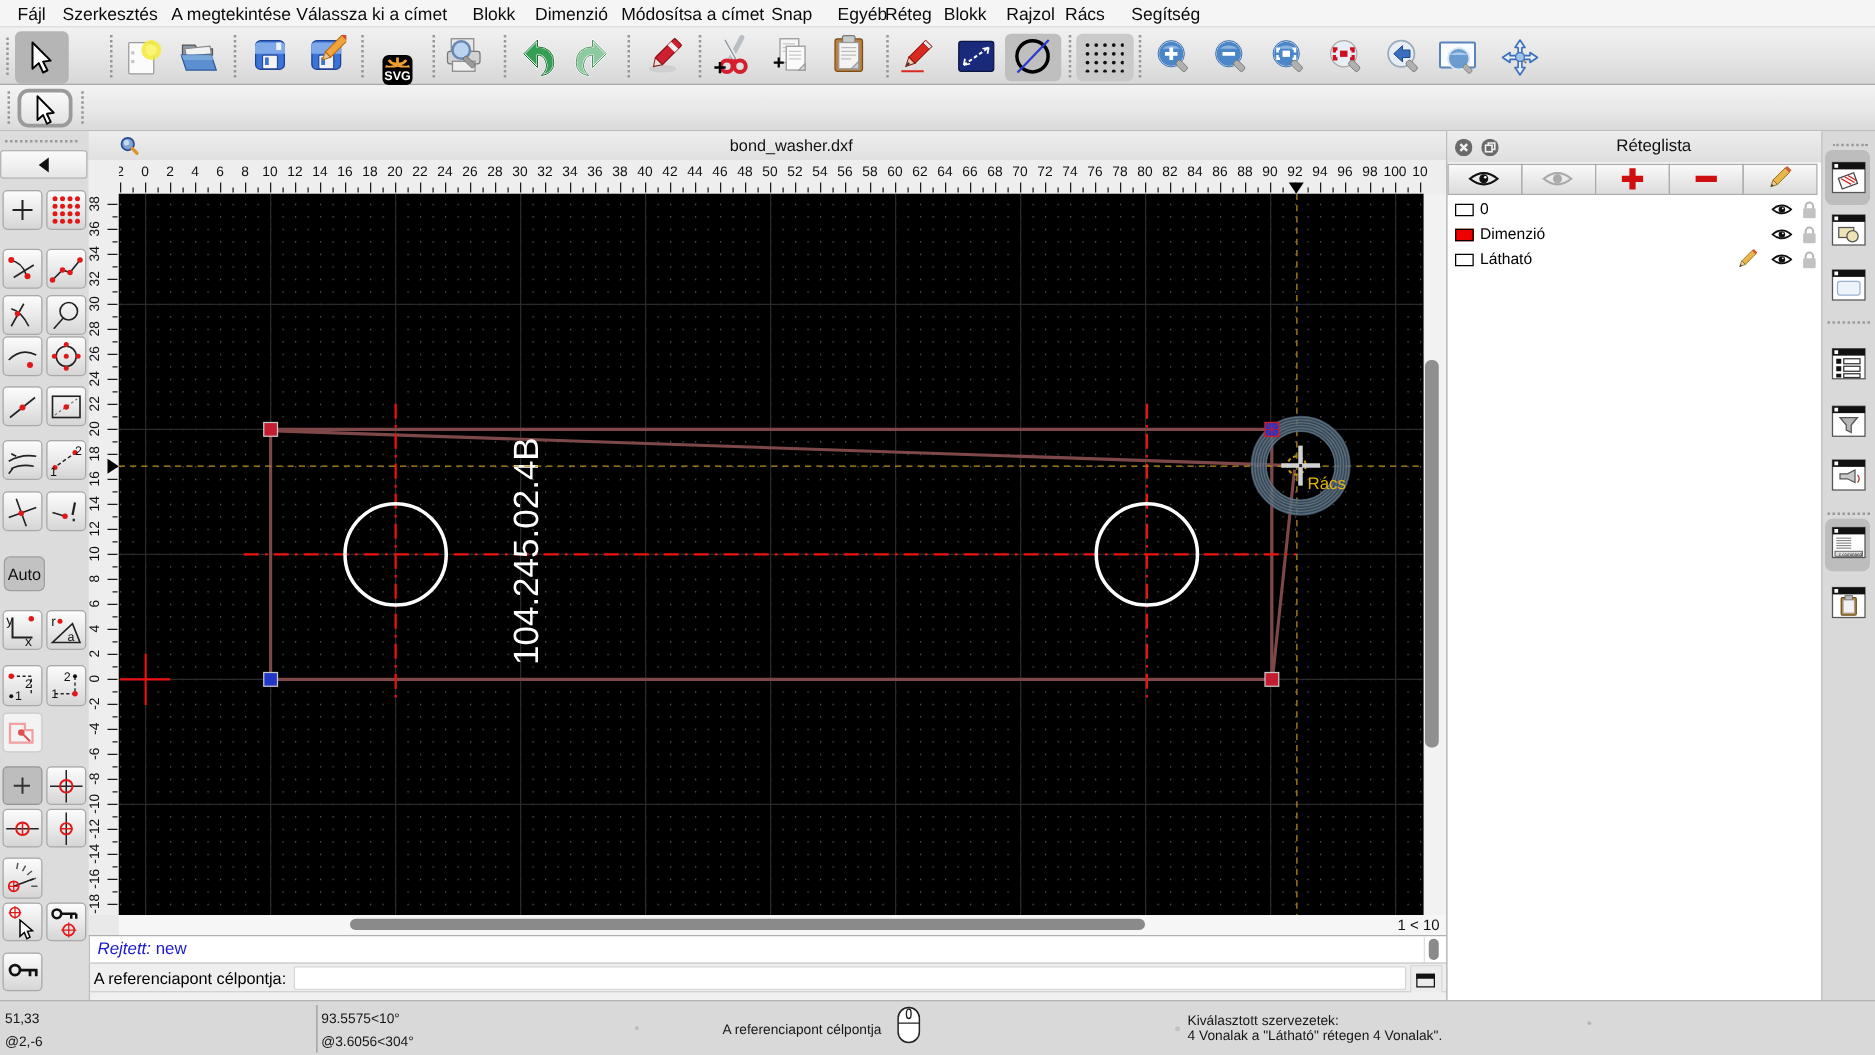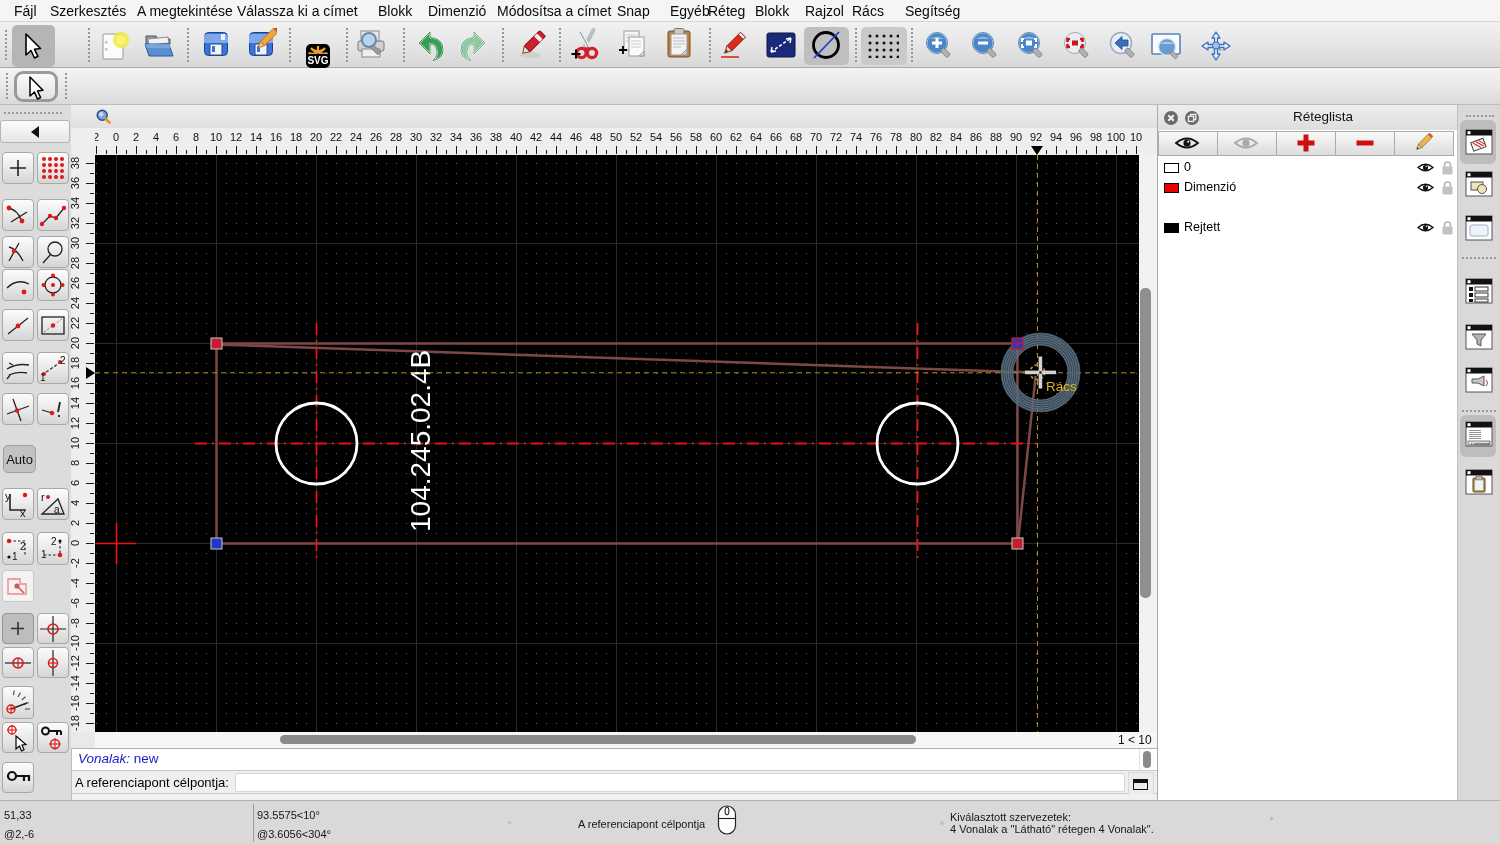--- a/index.html
+++ b/index.html
@@ -468,20 +468,21 @@
         <path d="M4 8 a3.5 3.5 0 1 0 7 0 a3.5 3.5 0 1 0 -7 0 M11 8 h12 M19 8 v4 M23 8 v4" stroke="#111" stroke-width="2" fill="none"></path>
         <circle cx="17" cy="21" r="4.5" stroke="#e01818" stroke-width="1.4" fill="none"></circle>
         <path d="M11 21 h12 M17 15 v12" stroke="#e01818" stroke-width="1"></path>
       </svg></div>
 <div class="pbtn" style="left:2px;top:657px;width:32px;height:31px;"></div>
 <div class="icon" style="left:3px;top:658px"><svg width="30" height="29" viewBox="0 0 30 29">
         <path d="M5 13 a4 4 0 1 0 8 0 a4 4 0 1 0 -8 0 M13 13 h14 M21 13 v5 M26 13 v5" stroke="#111" stroke-width="2.2" fill="none"></path>
       </svg></div>
 </div>
 <div id="titlebar">
+    <div class="t">bond_washer.dxf</div>
 <div class="icon" style="left:25px;top:4px"><svg width="15" height="15" viewBox="0 0 15 15">
         <circle cx="6.2" cy="6.2" r="5" fill="#7fa3d4" stroke="#2a4a90" stroke-width="1.4"></circle>
         <circle cx="5.2" cy="5.2" r="2.2" fill="#c8daf0"></circle>
         <path d="M9.8 9.8 L13.6 13.6" stroke="#e0912a" stroke-width="2.6" stroke-linecap="round"></path>
       </svg></div>
 </div>
 <div id="hruler"><svg width="1062" height="27" viewBox="0 0 1062 27">
       <line x1="1.5" y1="18" x2="1.5" y2="26" stroke="#1c1c1c" stroke-width="1"></line>
       <line x1="11.5" y1="22" x2="11.5" y2="26" stroke="#1c1c1c" stroke-width="1"></line>
       <line x1="21.5" y1="18" x2="21.5" y2="26" stroke="#1c1c1c" stroke-width="1"></line>
@@ -791,21 +792,21 @@
       <path d="M917 183 l11 11 M928 183 l-11 11 M917 188.5 l11 0 M922.5 183 l0 11" stroke="#c41d32" stroke-width="0.8" opacity="0.9"></path>
     </svg>
 </div>
 <div id="vscroll"></div>
 <div id="vthumb"></div>
 <div class="abs" style="left:71px;top:732px;width:24px;height:16px;background:#e9e9e9"></div>
 <div id="hscrollrow"></div>
 <div id="hthumb"></div>
 <div id="zoomlbl">1 &lt; 10</div>
 <div id="cmdrow">
-    <span style="position:absolute;left:6px;top:2px;font-size:13.5px;color:#1a1acd"><i>Vonalak:</i> new</span>
+    <span style="position:absolute;left:6px;top:2px;font-size:13.5px;color:#1a1acd"><i>Rejtett:</i> new</span>
 <div class="abs" style="left:1067px;top:0px;width:1px;height:22px;background:#e0e0e0;"></div>
 <div class="abs" style="left:1071px;top:2px;width:8px;height:17px;background:#8a8a8a;border-radius:4px;"></div>
   </div>
 <div id="inputrow">
     <div class="abs" style="left:163px;top:2px;width:890px;height:19px;background:#fff;border:1px solid #d6d6d6;border-radius:2px"></div>
     <span style="position:absolute;left:3px;top:4px;font-size:13px;color:#000">A referenciapont célpontja:</span>
 <div class="abs" style="left:1056px;top:1px;width:26px;height:25px;background:#ececec;border:1px solid #d8d8d8;"></div>
 <div class="abs" style="left:1061px;top:8px;width:15px;height:11px;border:1.5px solid #111;"></div>
 <div class="abs" style="left:1061px;top:8px;width:15px;height:3.5px;background:#111;"></div>
   </div>
@@ -869,23 +870,31 @@
 <div class="icon" style="left:259px;top:4px"><svg width="17" height="11" viewBox="0 0 17 11">
           <path d="M1 5.5 Q8.5 -1 16 5.5 Q8.5 12 1 5.5 Z" fill="none" stroke="#111" stroke-width="1.4"></path>
           <circle cx="8.5" cy="5.5" r="2.6" fill="#111"></circle>
           <circle cx="9.3" cy="4.6" r="0.7" fill="#fff"></circle>
         </svg></div>
 <div class="icon" style="left:283px;top:2px"><svg width="13" height="15" viewBox="0 0 13 15">
           <path d="M3.5 7 V5 a3 3 0 0 1 6 0 V7" fill="none" stroke="#b5b5b5" stroke-width="1.6"></path>
           <rect x="1.5" y="6.5" width="10" height="8" rx="1" fill="#c2c2c2"></rect>
         </svg></div>
 </div>
-<div class="lrow" style="top:113px">
-<div class="sw" style="background:#000"></div>
-<span style="position:absolute;left:26px;top:2px">Rejtett</span>
+<div class="lrow" style="top:93px">
+<div class="sw" style="background:#fff"></div>
+<span style="position:absolute;left:26px;top:2px">Látható</span>
+<div class="icon" style="left:230px;top:1px"><svg width="18" height="18" viewBox="0 0 18 18">
+          <g transform="rotate(45 9 9)">
+            <rect x="7" y="0" width="4" height="12" fill="#e8b64a" stroke="#8a6a10" stroke-width="0.6"></rect>
+            <path d="M7 12 L11 12 L9 16.5 Z" fill="#e8d0a0" stroke="#8a6a10" stroke-width="0.6"></path>
+            <path d="M8.2 14.6 L9.8 14.6 L9 16.5 Z" fill="#333"></path>
+            <rect x="7" y="-1.5" width="4" height="2" fill="#cf5a3a"></rect>
+          </g>
+        </svg></div>
 <div class="icon" style="left:259px;top:4px"><svg width="17" height="11" viewBox="0 0 17 11">
           <path d="M1 5.5 Q8.5 -1 16 5.5 Q8.5 12 1 5.5 Z" fill="none" stroke="#111" stroke-width="1.4"></path>
           <circle cx="8.5" cy="5.5" r="2.6" fill="#111"></circle>
           <circle cx="9.3" cy="4.6" r="0.7" fill="#fff"></circle>
         </svg></div>
 <div class="icon" style="left:283px;top:2px"><svg width="13" height="15" viewBox="0 0 13 15">
           <path d="M3.5 7 V5 a3 3 0 0 1 6 0 V7" fill="none" stroke="#b5b5b5" stroke-width="1.6"></path>
           <rect x="1.5" y="6.5" width="10" height="8" rx="1" fill="#c2c2c2"></rect>
         </svg></div>
 </div>

